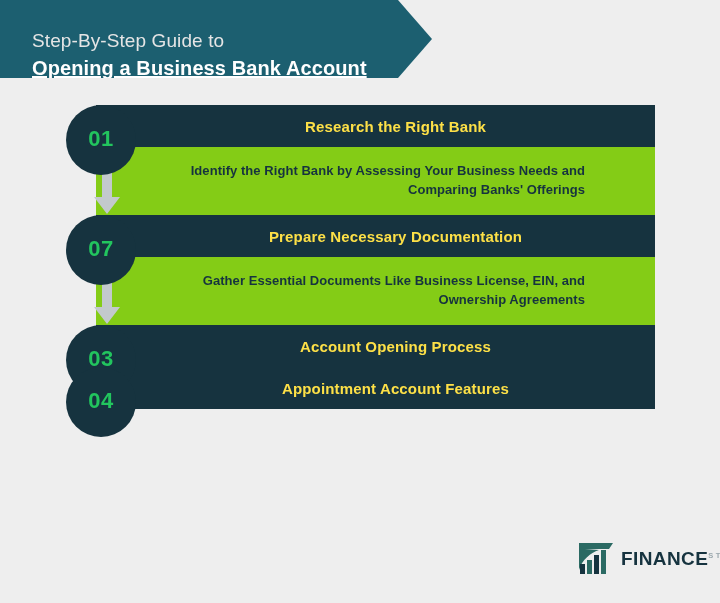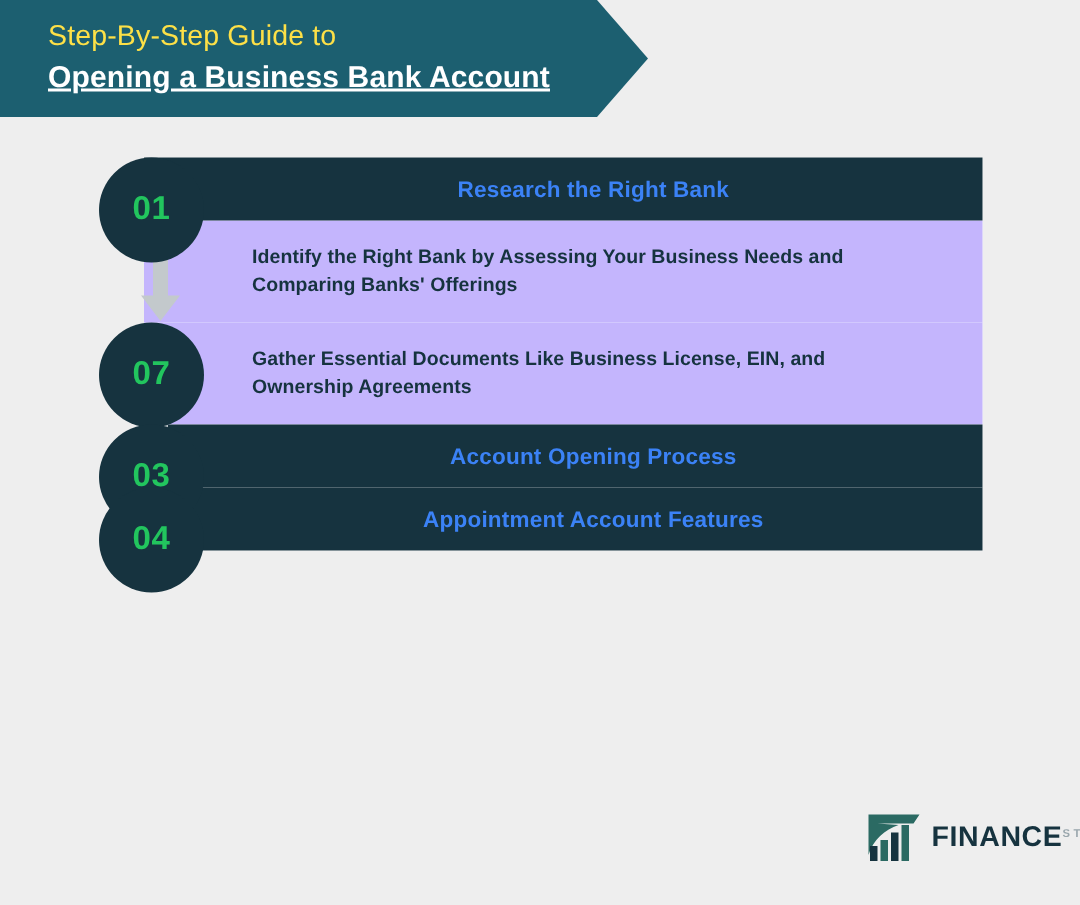--- a/index.html
+++ b/index.html
@@ -22,26 +22,27 @@
     top: 0;
     width: 432px;
     height: 78px;
     background: #1c5f70;
     -webkit-clip-path: polygon(0 0, 398px 0, 432px 39px, 398px 78px, 0 78px);
     clip-path: polygon(0 0, 398px 0, 432px 39px, 398px 78px, 0 78px);
     box-sizing: border-box;
     padding: 12px 0 0 32px;
   }
   .header-line1 {
-    color: #fde047;
+    color: #e5e5e5;
     font-size: 19px;
     font-weight: 400;
     letter-spacing: 0.1px;
     line-height: 26px;
     white-space: nowrap;
+    margin-top: 16px;
   }
   .header-line2 {
     color: #ffffff;
     font-size: 20px;
     font-weight: bold;
     letter-spacing: 0.1px;
     line-height: 28px;
     white-space: nowrap;
     text-decoration: underline;
   }
@@ -60,32 +61,32 @@
   }
   .step-bar {
     position: relative;
     height: 42px;
     background: #16333f;
     display: flex;
     align-items: center;
     justify-content: center;
   }
   .step-title {
-    color: #3b82f6;
+    color: #fde047;
     font-size: 15px;
     font-weight: bold;
     letter-spacing: 0.15px;
     text-align: center;
     padding-left: 50px;
     padding-right: 10px;
   }
   .step-desc-wrap {
-    background: #c4b5fd;
+    background: #84cc16;
     padding: 14px 70px 16px 72px;
-    text-align: left;
+    text-align: right;
   }
   .step-desc {
     color: #16333f;
     font-size: 13px;
     font-weight: bold;
     line-height: 19px;
     letter-spacing: 0.05px;
   }
 
   
@@ -180,20 +181,23 @@
       <span class="step-desc">Identify the Right Bank by Assessing Your Business Needs and Comparing Banks' Offerings</span>
     </div>
   </div>
 
   <div class="step">
     <svg class="connector-arrow" viewBox="0 0 26 48" xmlns="http://www.w3.org/2000/svg">
       <path d="M8 0 H18 V30 H26 L13 47 L0 30 H8 Z" fill="#c3c9cc"></path>
     </svg>
     <div class="step-num-circle">
       <span class="step-num">07</span>
+    </div>
+    <div class="step-bar">
+      <span class="step-title">Prepare Necessary Documentation</span>
     </div>
     <div class="step-desc-wrap">
       <span class="step-desc">Gather Essential Documents Like Business License, EIN, and Ownership Agreements</span>
     </div>
   </div>
 
   <div class="step">
     <svg class="connector-arrow" viewBox="0 0 26 48" xmlns="http://www.w3.org/2000/svg">
       <path d="M8 0 H18 V30 H26 L13 47 L0 30 H8 Z" fill="#c3c9cc"></path>
     </svg>

